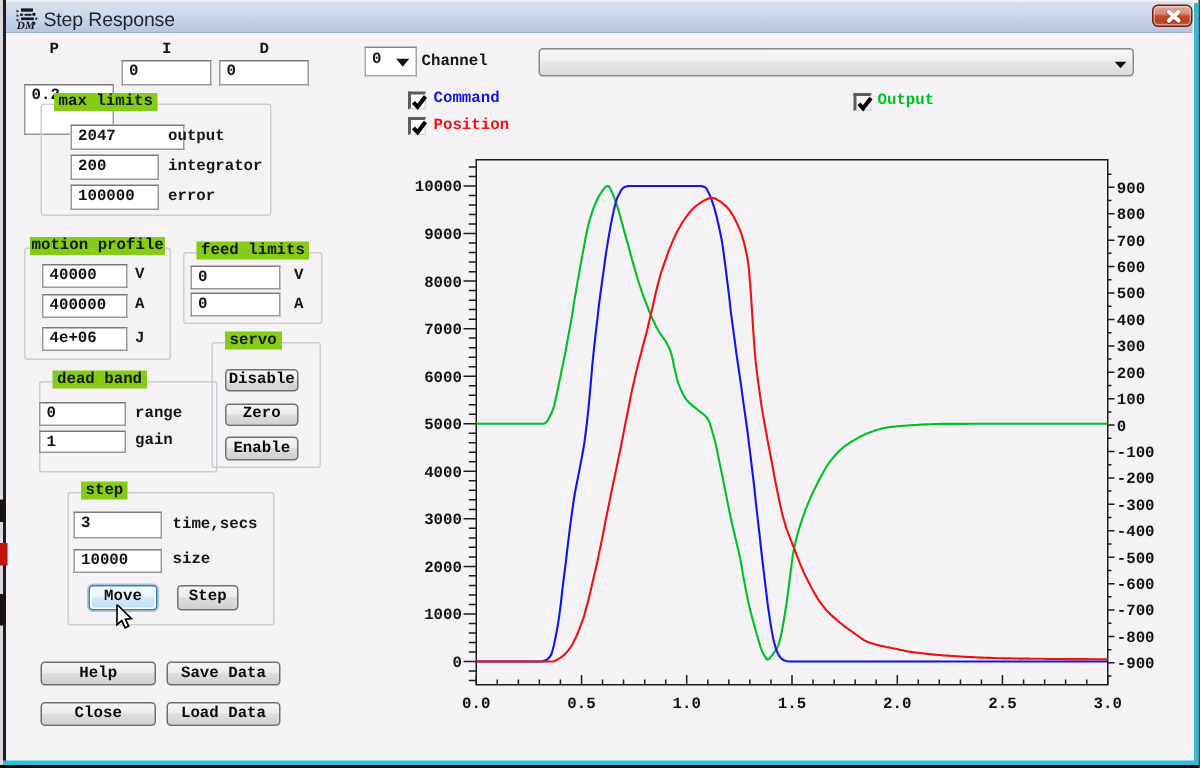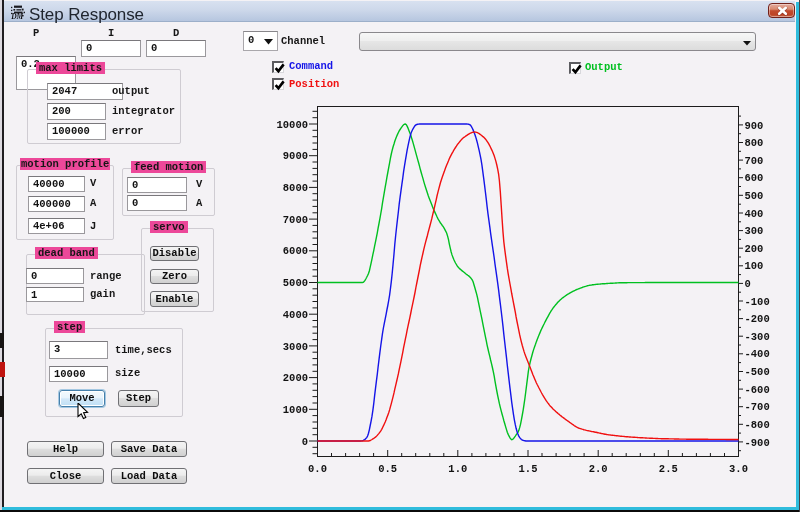--- a/index.html
+++ b/index.html
@@ -7,27 +7,27 @@
 #frameL { position:absolute; left:2px; top:0; width:2px; height:510px; background:#1f1d20; z-index:50;}
 #frameL2 { position:absolute; left:0; top:0; width:2px; height:510px; background:#dddae0; z-index:50;}
 #frameR { position:absolute; right:1px; top:2px; width:3px; height:508px; background:#2fbcdc; z-index:50;}
 #frameB1 { position:absolute; left:2px; bottom:2px; width:796px; height:3px; background:#2fbcdc; z-index:50;}
 #frameB2 { position:absolute; left:0; bottom:0; width:800px; height:2px; background:#0b0b0b; z-index:50;}
 #frameRR { position:absolute; right:0; top:0; width:1px; height:512px; background:#454549; z-index:51;}
 .bgblob { position:absolute; z-index:60; }
 #title { position:absolute; left:4px; top:1px; width:791px; height:21px;
  background:linear-gradient(#d8e1f0 0%, #cdd8ea 45%, #b6c6df 100%);
  border-bottom:1px solid #9cafc9; }
-#title .tl { position:absolute; left:25px; top:4px; font-family:"Liberation Sans",sans-serif; font-weight:normal; font-size:17px; letter-spacing:-0.1px; color:#20262f; }
+#title .tl { position:absolute; left:25px; top:4px; font-family:"Liberation Sans",sans-serif; font-weight:normal; font-size:13px; letter-spacing:-0.1px; color:#20262f; }
 #closebtn { position:absolute; left:768px; top:3px; width:27px; height:15px; border-radius:4px;
  border:1px solid #72211a; background:linear-gradient(#e2aa9e 0%, #d88a70 40%, #c24b2e 52%, #bd4426 80%, #c65f40 100%);
  box-shadow:inset 0 0 0 1px rgba(255,255,255,.40); z-index:10;}
 .entry { position:absolute; background:#fff; border:1px solid #9a989c; border-top-color:#7a787c; padding:1px 0 0 4px; color:#111; }
 .grp { position:absolute; border:1px solid #cfccd2; border-radius:2px; }
-.grp .cap { position:absolute; top:-8px; left:8px; background:#ec4899; padding:0 3px; white-space:pre; }
+.grp .cap { position:absolute; top:-8px; left:8px; background:#84cc16; padding:0 3px; white-space:pre; }
 .lbl { position:absolute; white-space:pre; }
 .btn { position:absolute; border:1px solid #707074; border-radius:3px; text-align:center;
  background:linear-gradient(#f4f4f4 0%, #ececec 45%, #dedede 50%, #d0d0d0 100%); color:#0c0c0c; }
 .cb { position:absolute; width:12px; height:12px; background:#fff; border:1px solid #d8d8dc; border-top:2px solid #5c5c60; border-left:2px solid #5c5c60; }
 .cb svg { position:absolute; left:0px; top:0px; }
 #chancombo { position:absolute; left:243px; top:31px; width:35px; height:20px; background:#fff; border:1px solid #a9a7ab; border-top-color:#88868a; }
 #plotcombo { position:absolute; left:359px; top:31.5px; width:397px; height:19.5px; border:1px solid #8a888c; border-radius:3px;
  background:linear-gradient(#f7f7f7 0%, #efefef 45%, #e6e6e6 50%, #dcdcdc 100%); }
 svg.plot { position:absolute; left:0; top:0; z-index:1; }
 </style></head>
@@ -134,21 +134,21 @@
     <span class="cap" style="left:3px;padding:0 1px">motion profile</span>
   </div>
 <div class="entry" style="left:28px;top:176px;width:57px;height:16px">40000</div>
 <div class="lbl" style="left:90px;top:177px">V</div>
 <div class="entry" style="left:28px;top:196px;width:57px;height:16px">400000</div>
 <div class="lbl" style="left:90px;top:197px">A</div>
 <div class="entry" style="left:28px;top:218px;width:57px;height:16px">4e+06</div>
 <div class="lbl" style="left:90px;top:220px">J</div>
 
 <div class="grp" style="left:122px;top:168px;width:93px;height:48px">
-    <span class="cap">feed motion</span>
+    <span class="cap">feed limits</span>
   </div>
 <div class="entry" style="left:127px;top:177px;width:60px;height:16px">0</div>
 <div class="lbl" style="left:196px;top:178px">V</div>
 <div class="entry" style="left:127px;top:195px;width:60px;height:16px">0</div>
 <div class="lbl" style="left:196px;top:197px">A</div>
 
 <div class="grp" style="left:141px;top:228px;width:73px;height:84px">
     <span class="cap">servo</span>
   </div>
 <div class="btn" style="left:150px;top:246px;width:49px;height:15px;line-height:13px">Disable</div>

